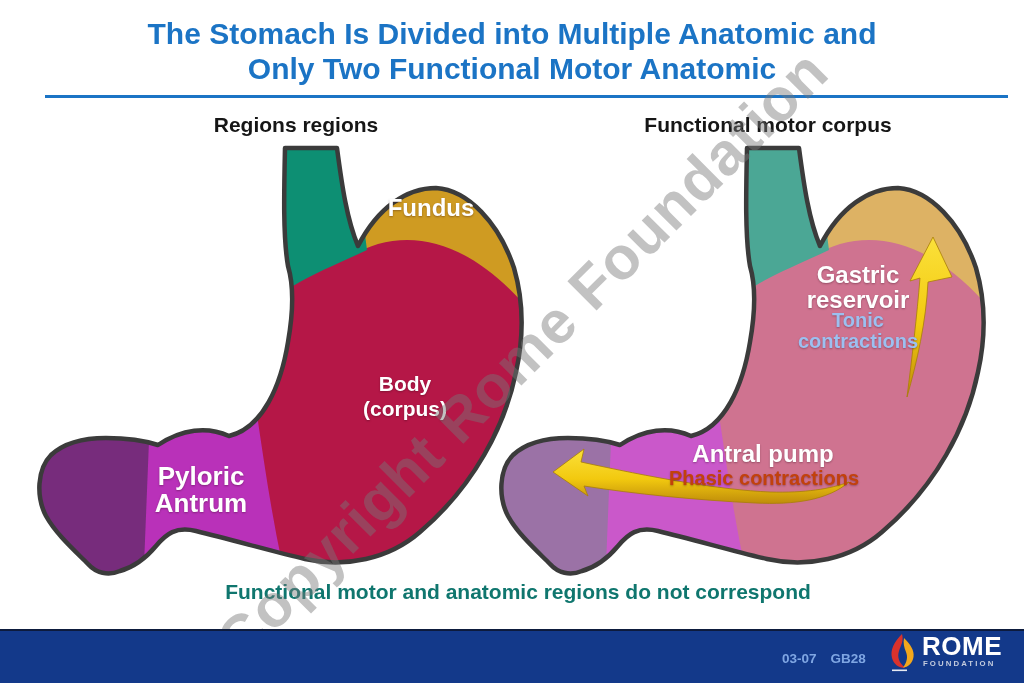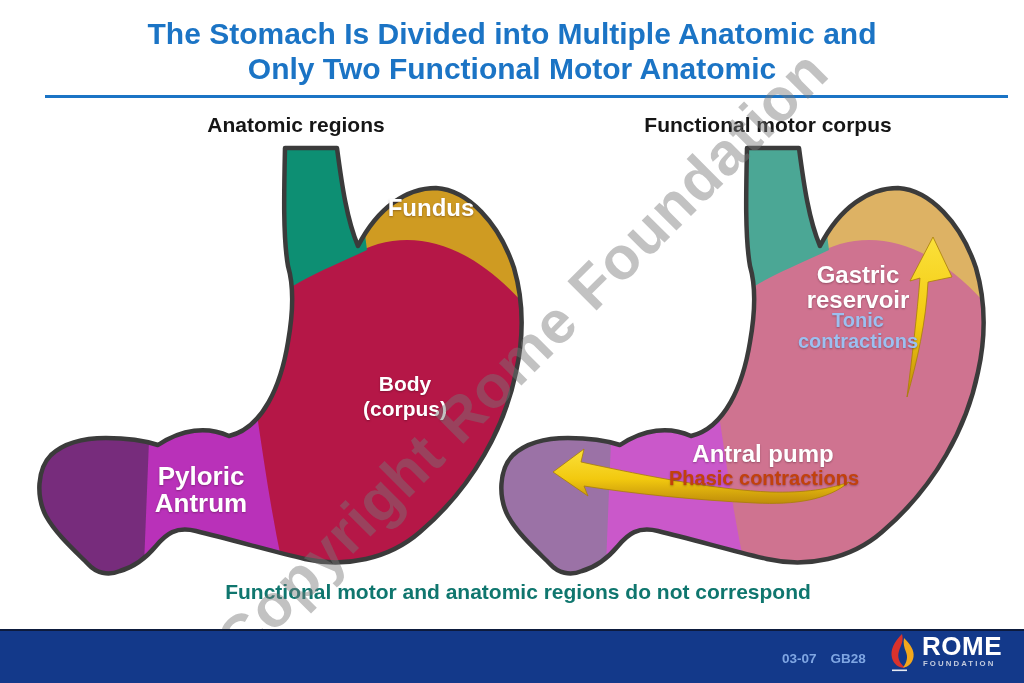--- a/index.html
+++ b/index.html
@@ -66,21 +66,21 @@
 
 <div class="slide">
 
   <div class="title">
     <div>The Stomach Is Divided into Multiple Anatomic and</div>
     <div>Only Two Functional Motor Anatomic</div>
   </div>
 
   <div class="divider"></div>
 
-  <div class="col-heading heading-left">Anatomic regions</div>
+  <div class="col-heading heading-left">Regions regions</div>
   <div class="col-heading heading-right">Functional motor corpus</div>
 
   <svg class="diagram" width="1024" height="683" viewBox="0 0 1024 683">
     <defs>
       <path id="stomachOutline" d="M 285,148 L 337,148
         C 342,186 347,220 358,246
         C 378,207 407,188 436,188
         C 468,190 499,223 514,268
         C 523,299 524,336 516,372
         C 505,426 474,486 420,532

